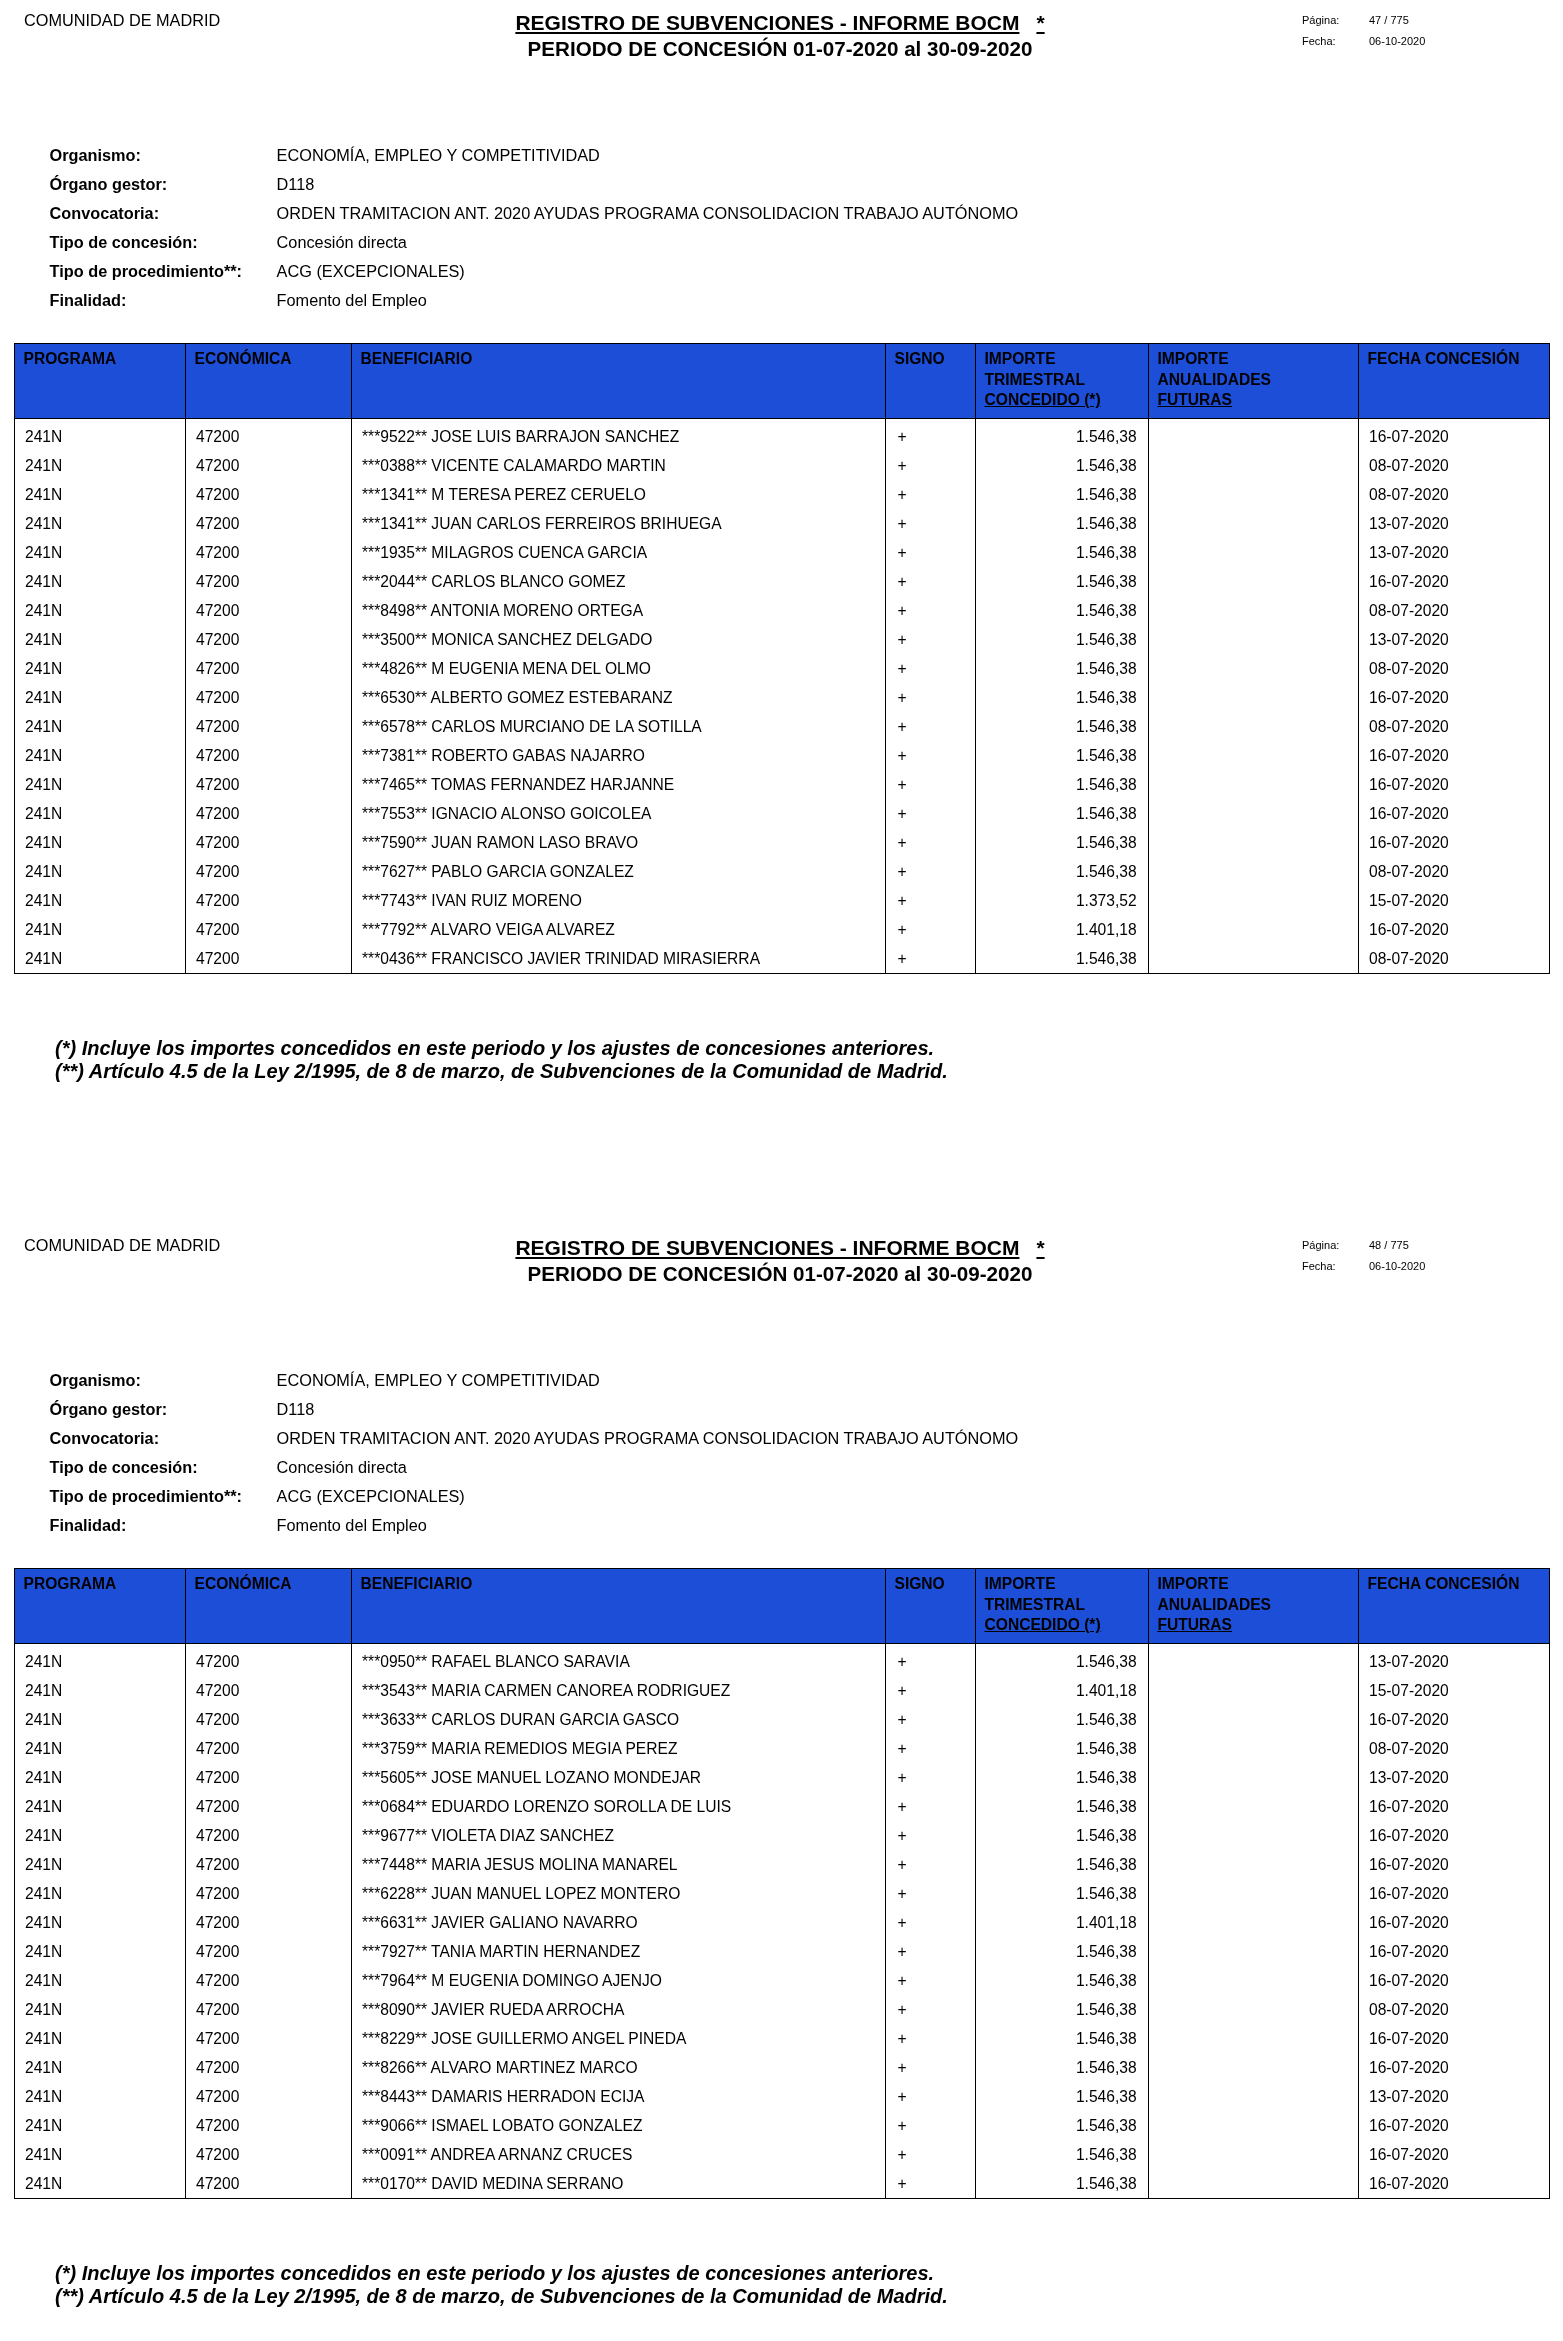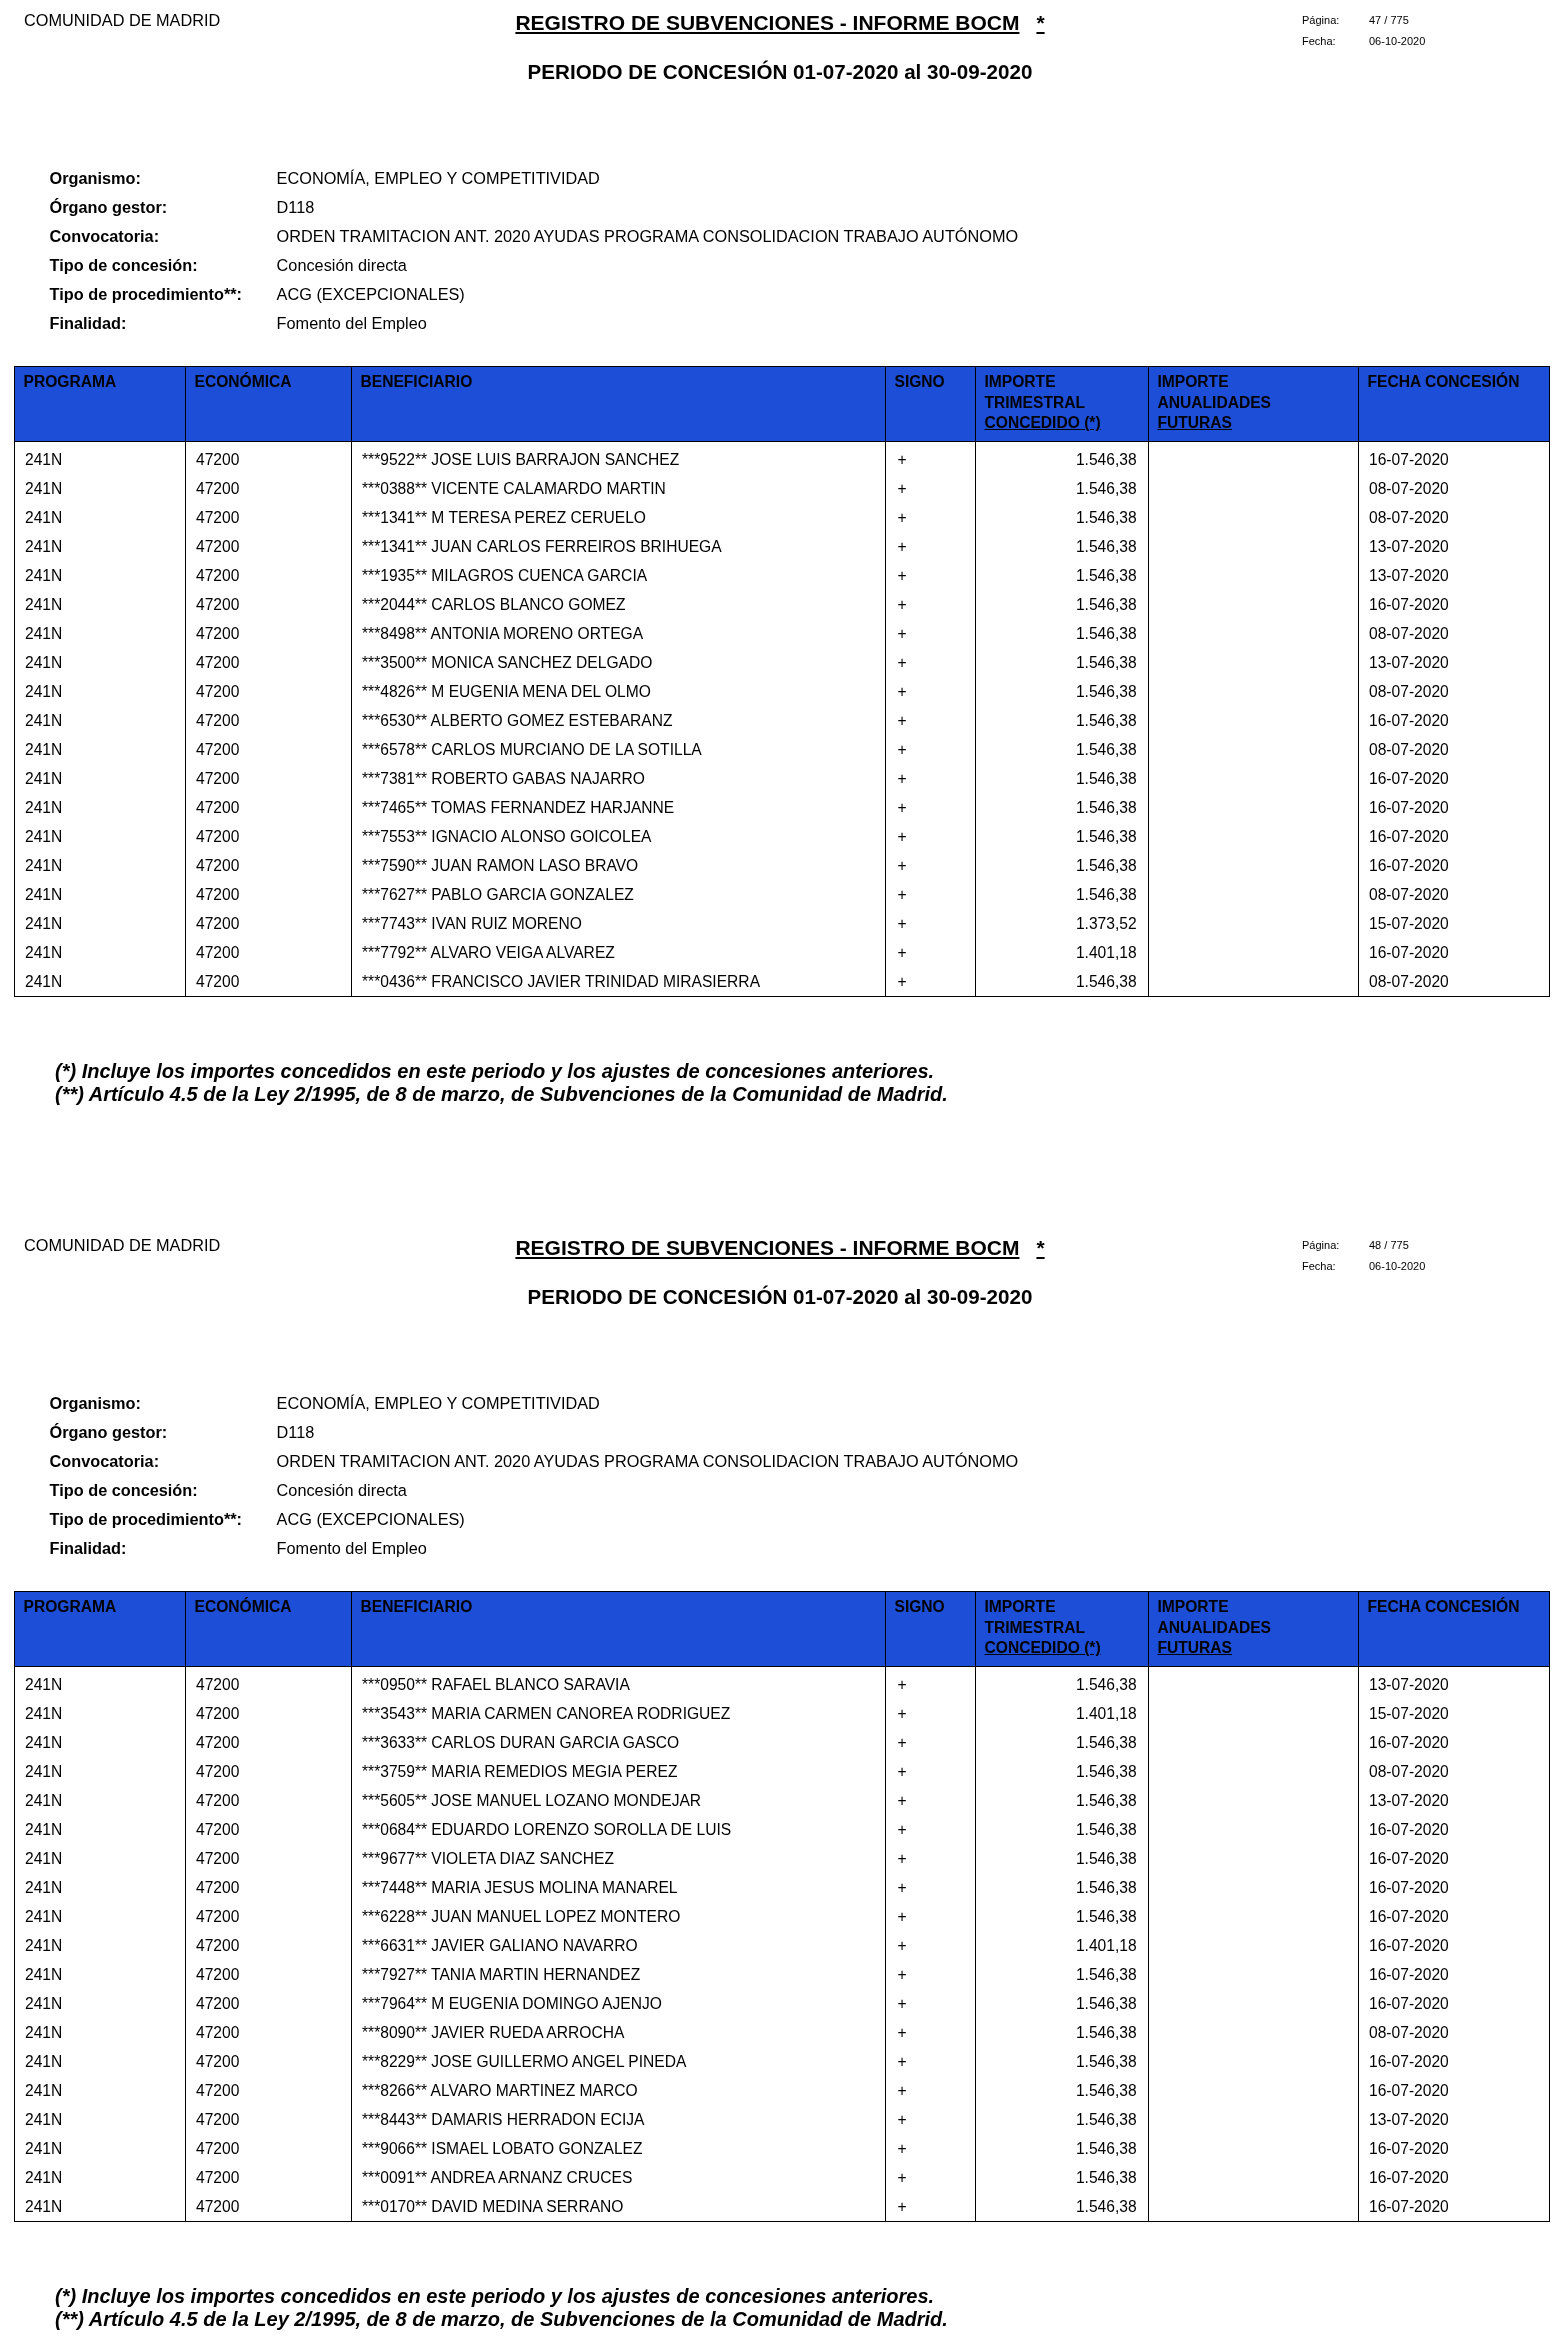--- a/index.html
+++ b/index.html
@@ -18,21 +18,21 @@
   .page-header {
     display: grid;
     grid-template-columns: 1fr auto 1fr;
     align-items: start;
     padding: 0 27px 0 24px;
   }
   .org { font-size: 16.3px; line-height: 20px; }
   .titles { text-align: center; }
   .title { font-size: 21px; line-height: 25.6px; font-weight: bold; text-decoration: underline; }
   .title-note { margin-left: 17px; }
-  .subtitle { font-size: 20.6px; line-height: 25px; font-weight: bold; margin-top: 23px; }
+  .subtitle { font-size: 20.6px; line-height: 25px; font-weight: bold; }
   .pageinfo { justify-self: end; width: 234px; font-size: 11px; line-height: 20.6px; }
   .pi-label { display: inline-block; width: 67px; }
 
   .meta { margin: 80px 0 0 25.6px; font-size: 16.3px; }
   .meta-row { display: flex; line-height: 29px; white-space: nowrap; margin-left: 24px; }
   .meta-label { font-weight: bold; width: 227px; flex: 0 0 227px; }
 
   .data-table {
     margin: 28px 14px 0 14px;
     width: 1535px;

